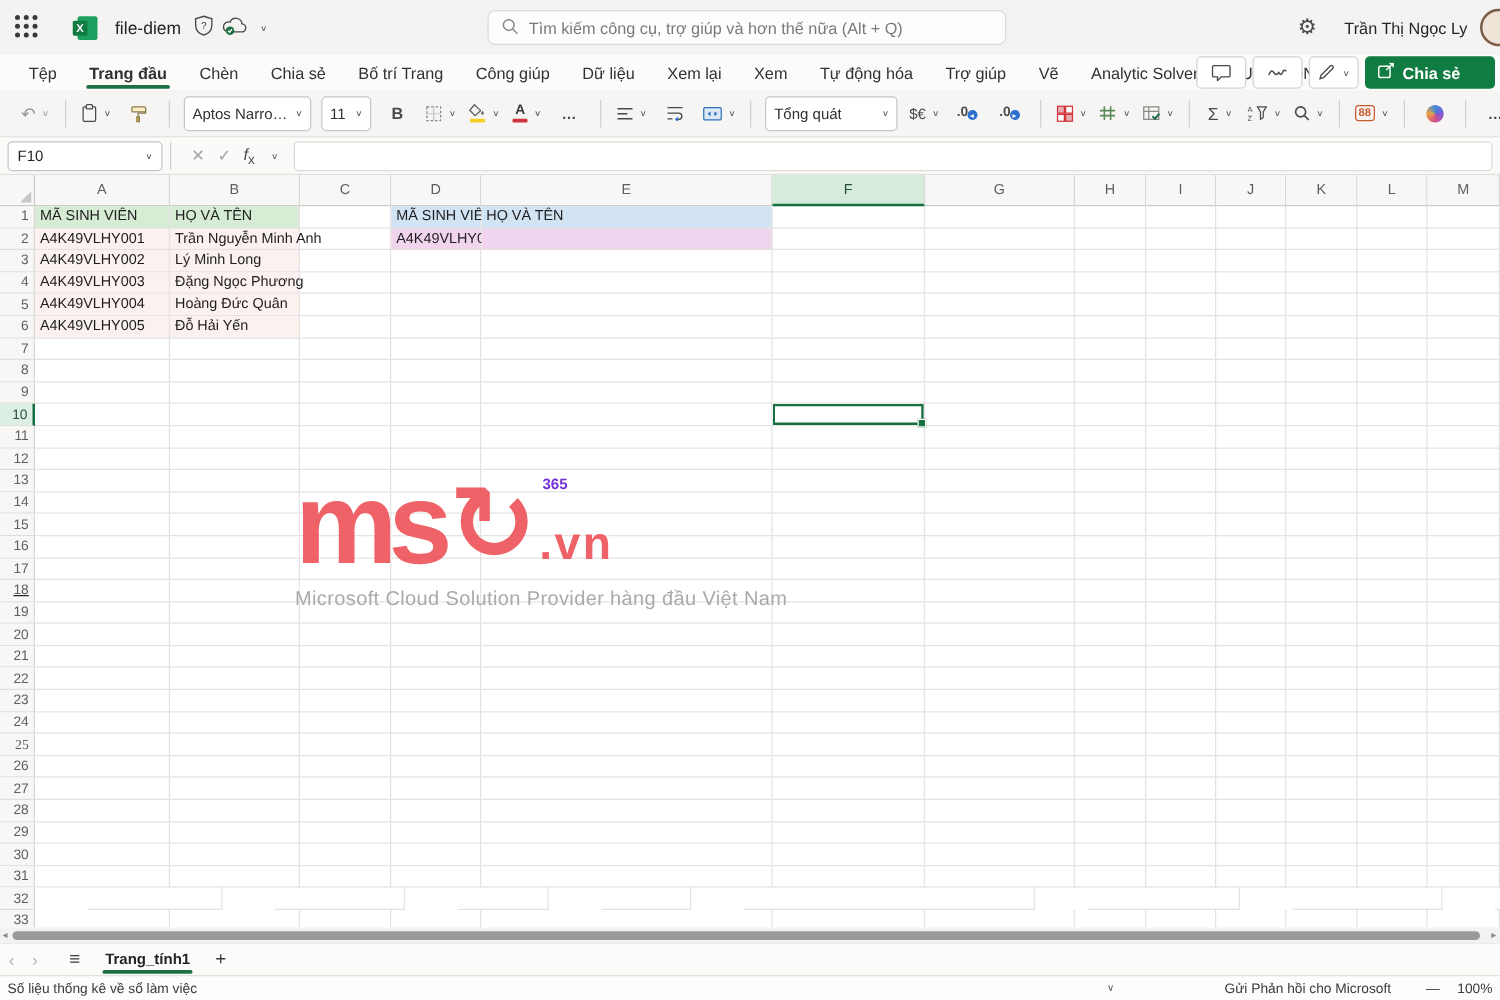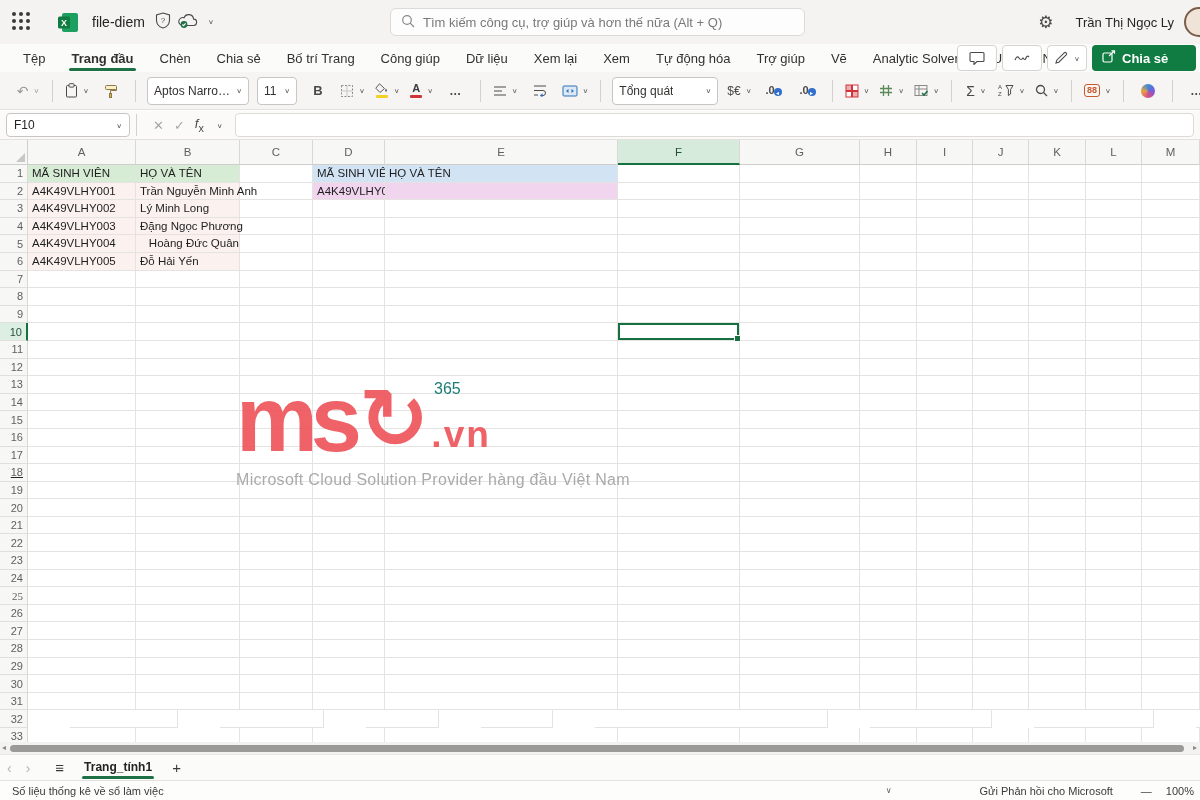--- a/index.html
+++ b/index.html
@@ -68,39 +68,39 @@
   .cell{flex:none;border-right:1px solid #e4e3e2;border-bottom:1px solid #e4e3e2;box-sizing:border-box;font-size:11.5px;color:#1e1e1e;white-space:nowrap;padding-left:4px;display:block;line-height:17.6px;cursor:cell;}
   .bg-green{background:#d7ecd5;}
   .bg-rose{background:#fbf2f0;}
   .bg-blue{background:#d2e3f4;}
   .bg-pink{background:#f1d5ef;}
   .cell.sel{box-shadow:inset 0 0 0 2px #17703f;position:relative;}
   .handle{position:absolute;right:-2px;bottom:-2px;width:5px;height:5px;background:#17703f;border:1px solid #fff;box-sizing:content-box;cursor:crosshair;}
 
   
   .watermark{position:absolute;left:236px;top:376px;width:280px;z-index:5;opacity:.95;pointer-events:none;}
-  .wm-badge{position:absolute;left:198px;top:4px;color:#0f766e;font-size:16px;font-weight:400;}
+  .wm-badge{position:absolute;left:198px;top:4px;color:#6d28d9;font-size:12px;font-weight:700;}
   .wm-logo{display:flex;align-items:flex-end;color:#ee5a60;margin-top:12px;}
   .wm-ms{font-size:92px;font-weight:700;line-height:.68;letter-spacing:-7px;}
   .wm-o{font-size:84px;font-weight:700;line-height:.74;margin-left:4px;}
   .wm-vn{font-size:37px;font-weight:700;line-height:.82;letter-spacing:2px;margin-left:2px;}
   .wm-tagline{margin-top:20px;font-size:16px;color:#a6a6a6;letter-spacing:.3px;white-space:nowrap;}
 
   
   .hscroll{position:absolute;top:742px;left:0;right:0;height:12px;background:#f3f2f1;}
   .hthumb{position:absolute;left:10px;right:16px;top:2.5px;height:7px;background:#9b9a99;border-radius:4px;cursor:grab;}
   .harrow{position:absolute;top:1px;font-size:8px;color:#8a8886;cursor:pointer;}
   .sheetbar{position:absolute;top:754px;left:0;right:0;height:26px;background:#fbfbfa;border-top:1px solid #e8e6e4;display:flex;align-items:center;box-sizing:border-box;}
   .snav{color:#b5b3b1;font-size:14px;padding:0 7px;cursor:pointer;}
   .sheetlist{color:#3b3a39;font-size:15px;padding:0 10px;margin-left:8px;cursor:pointer;}
   .stab{position:relative;font-size:12px;font-weight:700;color:#242322;padding:4px 10px 6px;cursor:pointer;}
   .stab::after{content:"";position:absolute;left:8px;right:8px;bottom:1px;height:3px;border-radius:2px;background:#1e7145;}
   .addsheet{font-size:15px;color:#3b3a39;padding:0 10px;cursor:pointer;}
   .statusbar{position:absolute;top:780px;left:0;right:0;height:20px;background:#fdfdfc;border-top:1px solid #e3e1de;display:flex;align-items:center;font-size:11px;color:#3b3a39;box-sizing:border-box;}
-  .sb-left{margin-left:12px;cursor:pointer;}
+  .sb-left{margin-left:6px;cursor:pointer;}
   .sb-right{position:absolute;right:6px;display:flex;align-items:center;}
   .sb-chev{font-size:8px;color:#605e5c;margin-right:88px;cursor:pointer;}
   .sb-feedback{cursor:pointer;}
   .sb-minus{margin-left:28px;margin-right:14px;color:#444;cursor:pointer;}
   .sb-zoom{margin-right:0;cursor:pointer;}
 </style>
 </head>
 <body>
 
 <div class="page">
@@ -448,21 +448,21 @@
         <div class="cell" style="width: 57px;"></div>
         <div class="cell" style="width: 56px;"></div>
         <div class="cell" style="width: 56px;"></div>
         <div class="cell" style="width: 57px;"></div>
         <div class="cell" style="width: 56px;"></div>
         <div class="cell" style="width: 58px;"></div>
       </div>
       <div class="grow" style="height: 17.6px;">
         <div class="rowh">5</div>
         <div class="cell bg-rose" style="width: 108px;">A4K49VLHY004</div>
-        <div class="cell bg-rose" style="width: 104px; text-align: right;">Hoàng Đức Quân</div>
+        <div class="cell bg-rose" style="width: 104px;">Hoàng Đức Quân</div>
         <div class="cell" style="width: 73px;"></div>
         <div class="cell" style="width: 72px;"></div>
         <div class="cell" style="width: 233px;"></div>
         <div class="cell" style="width: 122px;"></div>
         <div class="cell" style="width: 120px;"></div>
         <div class="cell" style="width: 57px;"></div>
         <div class="cell" style="width: 56px;"></div>
         <div class="cell" style="width: 56px;"></div>
         <div class="cell" style="width: 57px;"></div>
         <div class="cell" style="width: 56px;"></div>

